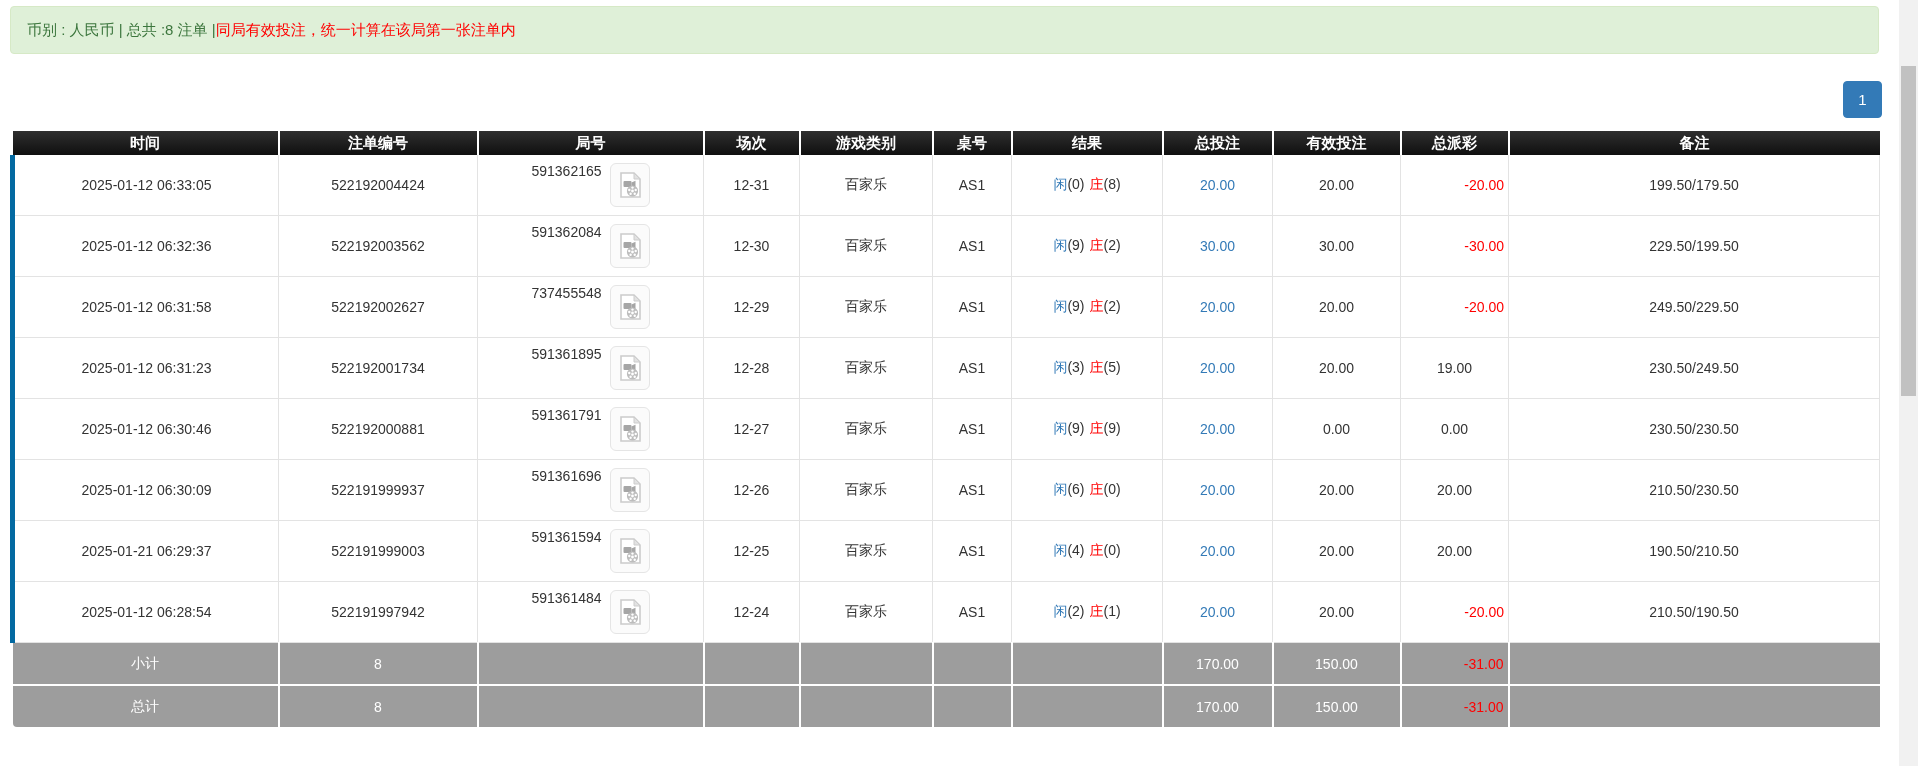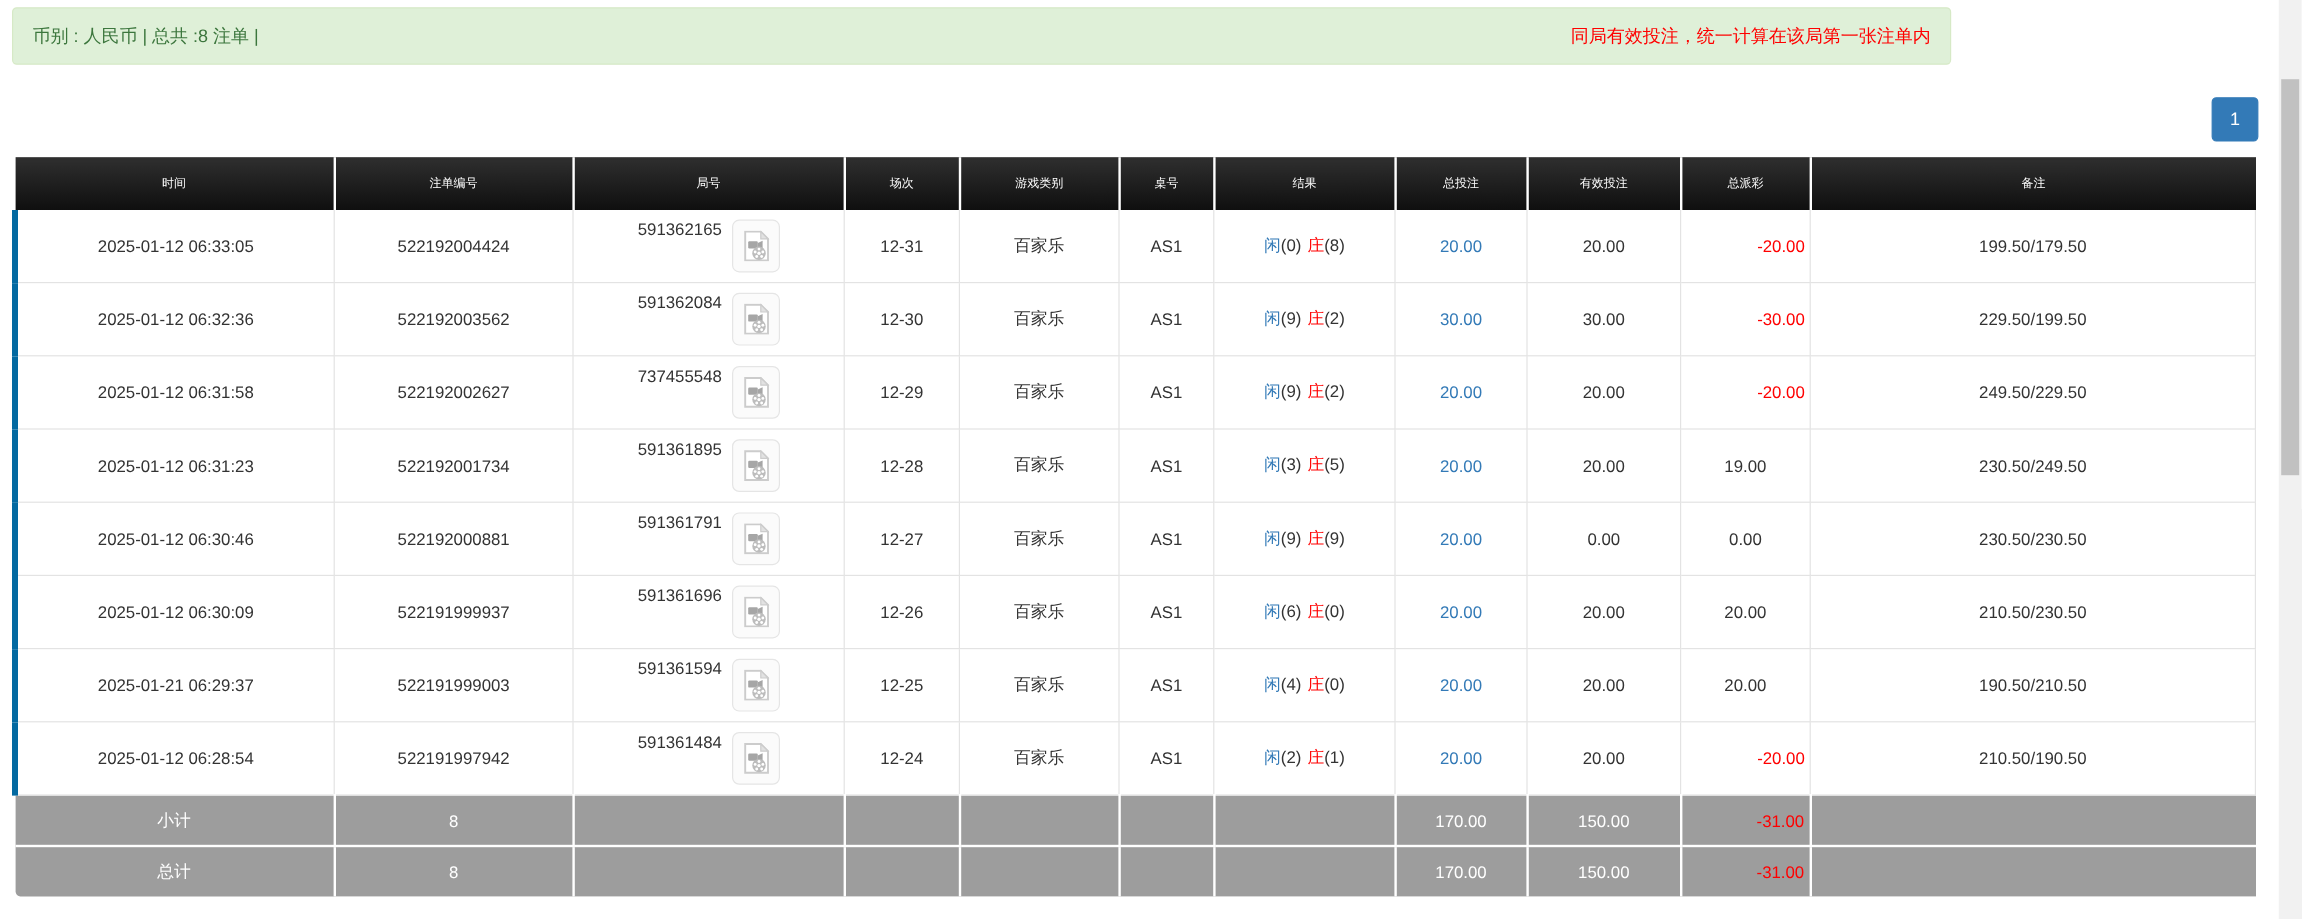--- a/index.html
+++ b/index.html
@@ -3,44 +3,44 @@
 <meta charset="utf-8">
 <style>
   html,body{margin:0;padding:0;}
   body{
     width:1918px;height:766px;position:relative;overflow:hidden;
     background:#ffffff;font-family:"Liberation Sans","DejaVu Sans",sans-serif;
     -webkit-font-smoothing:antialiased;
   }
   
   .notice{
-    position:absolute;left:10px;top:6px;width:1616px;height:48px;
+    position:absolute;left:10px;top:6px;width:1869px;height:48px;
     box-sizing:border-box;background:#dff0d8;border:1px solid #d6e9c6;border-radius:4px;
-    display:flex;align-items:center;justify-content:space-between;
+    display:flex;align-items:center;justify-content:flex-start;
     padding:0 16px;font-size:15px;
   }
   .notice-left{color:#3c763d;}
   .notice-right{color:#ff0000;}
   
   .pager-btn{
     position:absolute;left:1843px;top:81px;width:39px;height:37px;
     box-sizing:border-box;background:#337ab7;border:1px solid #337ab7;border-radius:4px;
     color:#ffffff;font-size:15px;display:flex;align-items:center;justify-content:center;
     cursor:pointer;
   }
   
   table.bet-table{
     position:absolute;left:10px;top:131px;width:1870px;
     border-collapse:collapse;table-layout:fixed;
     font-size:14px;color:#333333;text-align:center;
   }
   .bet-table thead th{
     background:linear-gradient(#2f2f2f,#0f0f0f);
-    color:#ffffff;font-size:10px;font-weight:normal;
-    height:44px;border-right:2px solid #ffffff;padding:0;
+    color:#ffffff;font-size:15px;font-weight:bold;
+    height:24px;border-right:2px solid #ffffff;padding:0;
   }
   .bet-table thead th:last-child{border-right:none;}
   .bet-table tbody td{
     height:60px;background:#ffffff;padding:0 4px;
     border-bottom:1px solid #e3e3e3;border-right:1px solid #e3e3e3;
   }
   .bet-table tbody td:first-child{border-left:5px solid #0369a1;margin-top:12px;}
   .bet-table tbody td:last-child{border-right:1px solid #e3e3e3;}
   .bet-table tfoot td{
     height:41px;background:#9d9d9d;color:#ffffff;font-size:14px;

